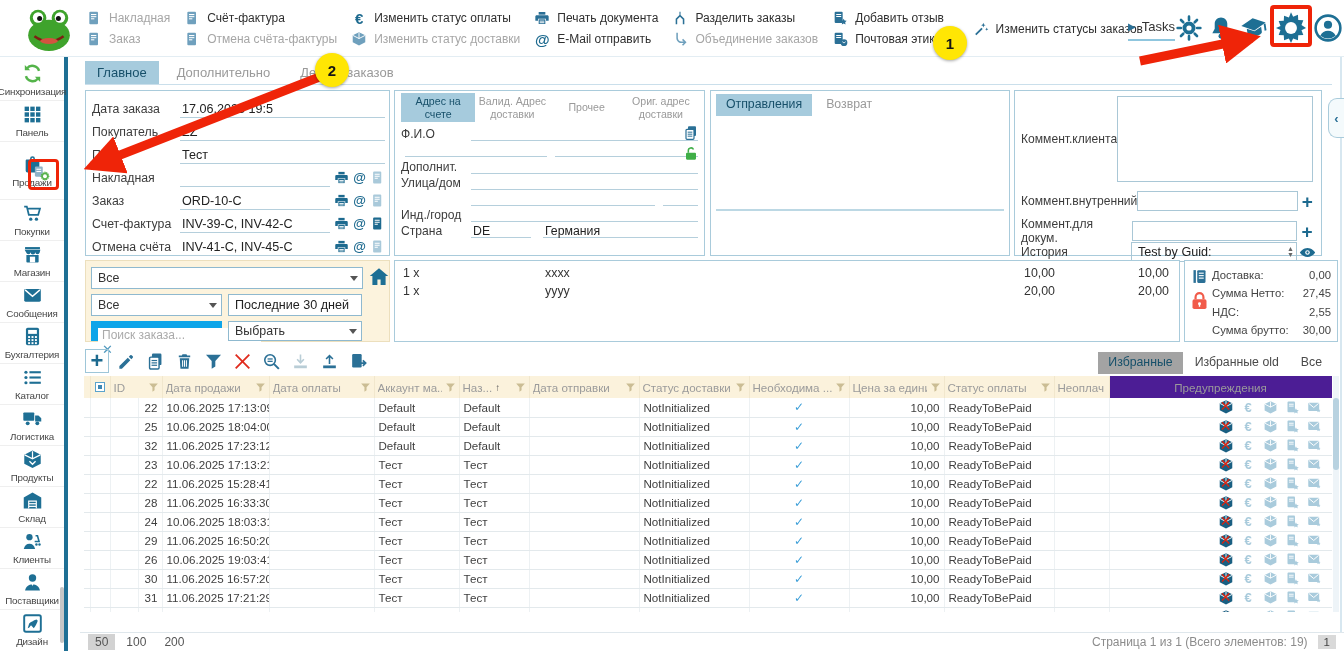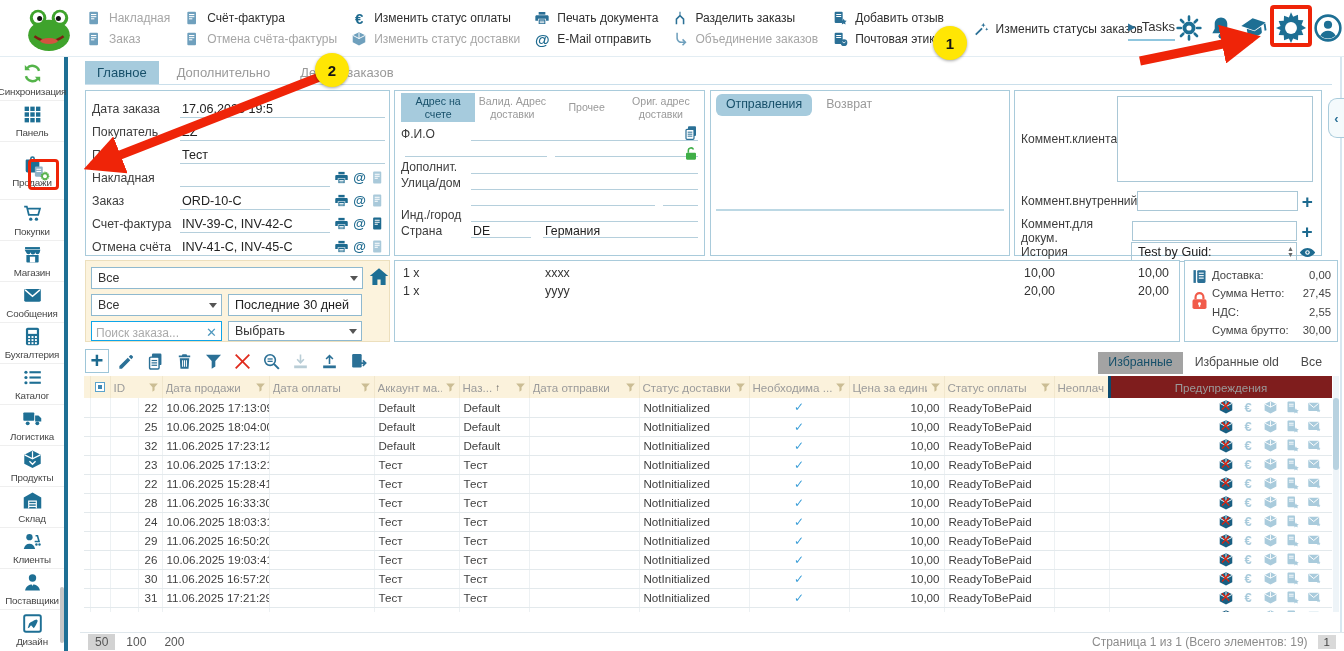--- a/index.html
+++ b/index.html
@@ -71,21 +71,21 @@
   .ad-line.w25{flex:1;}
   .ad-line.code{flex:0 0 60px;margin-right:12px;}
   #addr-icons{position:absolute;right:5px;top:34px;display:flex;flex-direction:column;gap:5px;align-items:center;}
   #addr-icons .ic{width:16px;height:16px;}
   .ic-copydoc{color:#2b7096;}
   .ic-lockopen{color:#3fae47;}
 
   #p-ship{left:710px;top:90px;width:300px;height:166px;padding:3px 5px;}
   #ship-tabs{display:flex;gap:4px;height:22px;}
   .stab{padding:3px 10px;font-size:12.3px;color:#9a9a9a;cursor:pointer;}
-  .stab.active{background:#a6cbdd;color:#17506a;border-radius:6px;}
+  .stab.active{background:#a6cbdd;color:#17506a;}
   #ship-div{position:absolute;left:5px;right:5px;top:118px;height:2px;background:#bcd8e4;}
 
   #p-comm{left:1014px;top:90px;width:308px;height:166px;padding:4px 6px;}
   .cm-row{position:absolute;display:flex;align-items:center;}
   .cm-lbl{font-size:12.1px;color:#3c3c3c;}
   #cm-client{left:6px;top:4px;width:296px;height:88px;}
   #cm-client .cm-lbl{width:96px;}
   #cm-client textarea{width:196px;height:86px;border:1px solid #a9c7d6;resize:none;font:12px "Liberation Sans",sans-serif;}
   #cm-int{left:6px;top:100px;width:296px;}
   #cm-doc{left:6px;top:126px;width:296px;}
@@ -101,21 +101,21 @@
 
   
   #p-filter{left:85px;top:260px;width:305px;height:82px;background:#fcf3dd;border:1px solid #ecdfbd;padding:0;}
   .fsel{position:absolute;background:#fff;border:1px solid #8fb9cf;display:flex;align-items:center;font-size:12.4px;color:#333;padding:0 4px 0 6px;cursor:pointer;}
   .fsel .caret{margin-left:auto;width:0;height:0;border-left:4px solid transparent;border-right:4px solid transparent;border-top:5px solid #555;}
   #f-mkt{left:5px;top:6px;width:272px;height:22px;}
   #f-home{position:absolute;left:281px;top:4px;width:24px;height:24px;color:#1d6f94;cursor:pointer;}
   #f-home .ic{width:24px;height:24px;}
   #f-status{left:5px;top:33px;width:131px;height:22px;}
   #f-period{position:absolute;left:142px;top:33px;width:134px;height:22px;background:#fff;border:1px solid #8fb9cf;display:flex;align-items:center;font-size:12.6px;padding:0 6px;color:#222;}
-  #f-search{position:absolute;left:5px;top:60px;width:131px;height:20px;background:#fff;border:1px solid #0ea5e9;display:flex;align-items:flex-end;}
+  #f-search{position:absolute;left:5px;top:60px;width:131px;height:20px;background:#fff;border:7px solid #0ea5e9;display:flex;align-items:flex-start;flex-direction:column;}
   #f-search input{flex:1;min-width:0;border:none;outline:none;font:12px "Liberation Sans",sans-serif;padding:0 4px;color:#333;}
   #f-search input::placeholder{color:#aaa;}
   #f-search .fx{color:#4f98be;font-size:13px;padding:0 4px;cursor:pointer;}
   #f-choose{left:142px;top:60px;width:134px;height:20px;}
 
   
   #p-items{left:394px;top:260px;width:786px;height:82px;padding-top:5px;}
   .oi-row{display:flex;height:18px;font-size:12.4px;color:#333;}
   .oi-qty{width:150px;padding-left:8px;}
   .oi-name{width:400px;}
@@ -145,21 +145,21 @@
 
   
   #grid-wrap{position:absolute;left:84px;top:376px;width:1248px;height:236px;overflow:hidden;}
   .grid-table{border-collapse:collapse;table-layout:fixed;width:1248px;}
   .grid-table th{background:#fbf2dc;height:22px;font-weight:normal;font-size:11.6px;color:#9b9b9b;text-align:left;
     padding:0 3px;white-space:nowrap;overflow:hidden;border-right:1px solid #f1e7cd;}
   .grid-table th .hwrap{display:flex;align-items:center;gap:3px;}
   .grid-table th .htxt{overflow:hidden;white-space:nowrap;}
   .funnel{margin-left:auto;width:11px;height:11px;color:#cbbd94;flex:0 0 auto;cursor:pointer;}
   .sortup{color:#555;font-size:10px;}
-  th.h-warn{background:#7f1d1d;text-align:center;border-left:3px solid #0c4a6e;}
+  th.h-warn{background:#4c1d95;text-align:center;border-left:1px solid #0c4a6e;}
   th.h-warn .htxt{width:100%;text-align:center;}
   .hchk{width:10px;height:10px;border:1px solid #5ba3cc;background:#fff;margin:0 auto;position:relative;cursor:pointer;}
   .hchk::after{content:"";position:absolute;left:2px;top:2px;right:2px;bottom:2px;background:#3d86b4;}
   .grid-table td{height:19px;font-size:11.6px;color:#3e3e3e;padding:0 4px;border-bottom:1px solid #e3e9ec;border-right:1px solid #edf1f3;
     white-space:nowrap;overflow:hidden;}
   td.c-id{text-align:right;}
   td.c-need{text-align:center;color:#3d9fd8;font-weight:bold;font-size:12px;}
   td.c-price{text-align:right;}
   td.c-warn{padding-right:10px;}
   .warn-ics{display:flex;gap:7px;justify-content:flex-end;align-items:center;}

